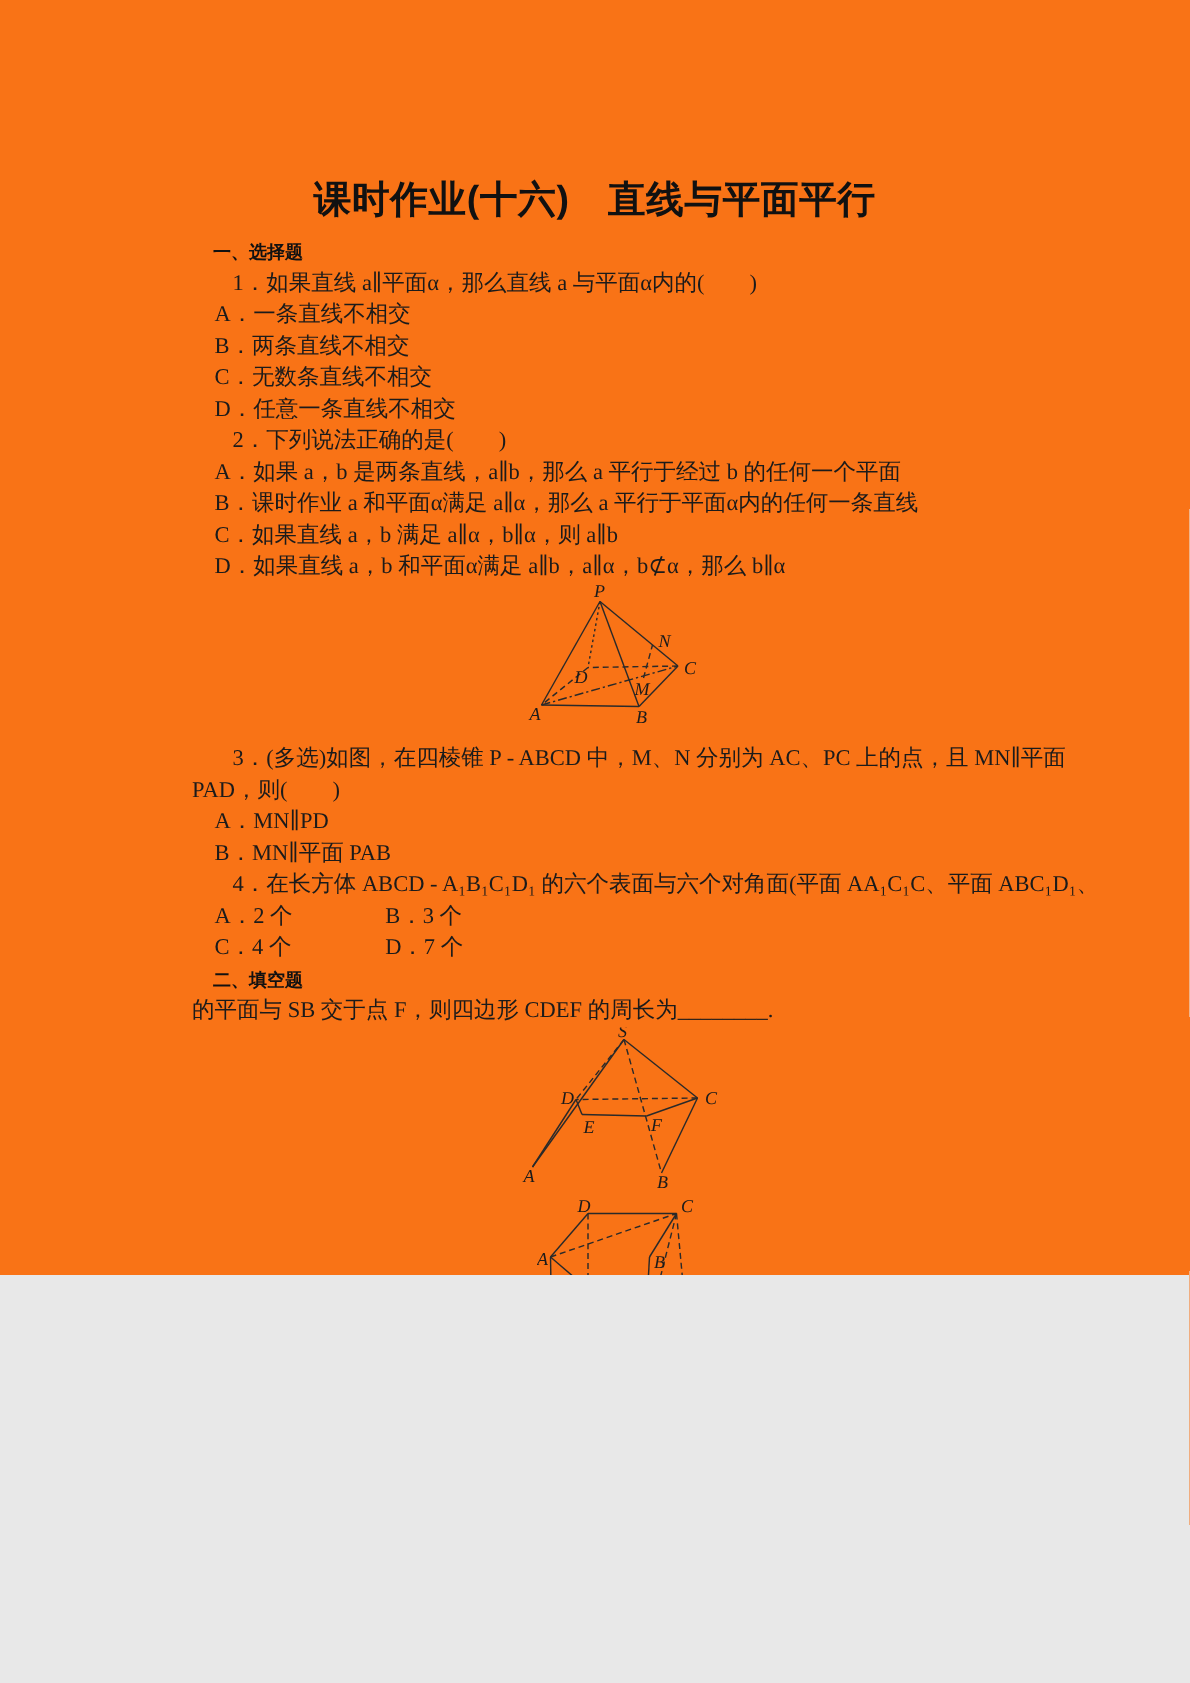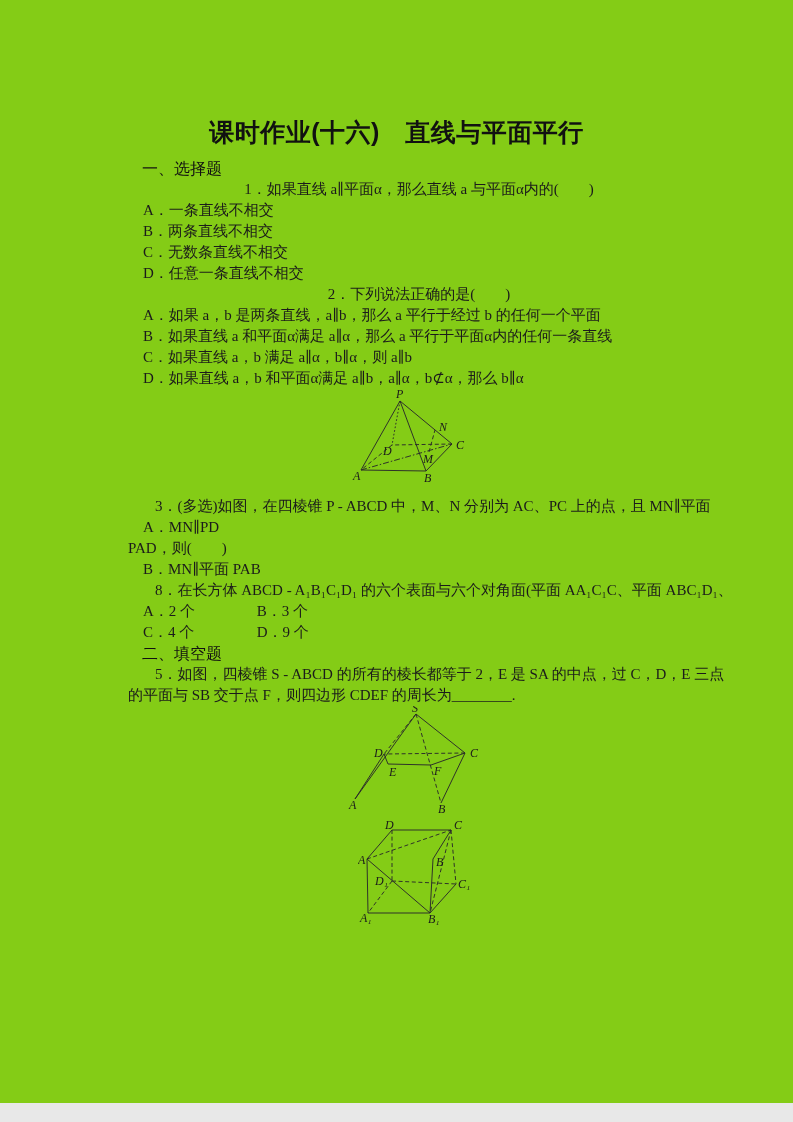--- a/index.html
+++ b/index.html
@@ -1,42 +1,42 @@
 <!DOCTYPE html>
 <html><head>
 <meta charset="utf-8">
 <style>
   html,body{margin:0;padding:0;background:#e8e8e8;}
   .page{
     position:relative;
-    width:793px;height:1103px;
-    background:#84cc16;
+    width:793px;height:850px;
+    background:#f97316;
     font-family:"Liberation Serif","DejaVu Serif",serif;
     color:#1b1b1b;
     overflow:hidden;
   }
   .title{
     position:absolute;top:116px;left:0;right:0;
     margin:0;text-align:center;
     font-family:"Liberation Sans","DejaVu Sans",sans-serif;
     font-size:25px;font-weight:700;color:#111;
     letter-spacing:0.5px;
   }
   .content{
     position:absolute;top:158px;left:128px;right:110px;
   }
   .line{
     height:21px;line-height:21px;font-size:15px;
     white-space:nowrap;
   }
   .heading{
     font-family:"Liberation Sans","DejaVu Sans",sans-serif;
-    font-weight:400;padding-left:14px;font-size:16px;color:#111;
+    font-weight:700;padding-left:14px;font-size:12px;color:#111;
   }
-  .q{padding-left:27px;text-align:center;}
+  .q{padding-left:27px;}
   .opt{padding-left:15px;}
   .cont{padding-left:0;}
   .col{display:inline-block;width:110px;}
   .fig{display:block;}
   .fig line{stroke:#2a2a2a;stroke-width:0.95;fill:none;}
   .fig .dash{stroke-dasharray:4 2.6;}
   .fig .dot{stroke-dasharray:1.7 2;}
   .fig .dashdot{stroke-dasharray:6 2 1.5 2;}
   .fig text{
     font-family:"Liberation Serif","DejaVu Serif",serif;
@@ -56,21 +56,21 @@
     <div class="line heading">一、选择题</div>
 
     <div class="line q">1．如果直线 a∥平面α，那么直线 a 与平面α内的(　　)</div>
     <div class="line opt">A．一条直线不相交</div>
     <div class="line opt">B．两条直线不相交</div>
     <div class="line opt">C．无数条直线不相交</div>
     <div class="line opt">D．任意一条直线不相交</div>
 
     <div class="line q">2．下列说法正确的是(　　)</div>
     <div class="line opt">A．如果 a，b 是两条直线，a∥b，那么 a 平行于经过 b 的任何一个平面</div>
-    <div class="line opt">B．如果直线 a 和平面α满足 a∥α，那么 a 平行于平面α内的任何一条直线</div>
+    <div class="line opt">B．课时作业 a 和平面α满足 a∥α，那么 a 平行于平面α内的任何一条直线</div>
     <div class="line opt">C．如果直线 a，b 满足 a∥α，b∥α，则 a∥b</div>
     <div class="line opt">D．如果直线 a，b 和平面α满足 a∥b，a∥α，b⊄α，那么 b∥α</div>
 
     <svg class="fig fig1" width="130" height="107" viewBox="0 0 130 107">
       <line x1="50" y1="12" x2="11" y2="81"></line>
       <line x1="50" y1="12" x2="76" y2="82"></line>
       <line x1="50" y1="12" x2="102" y2="55"></line>
       <line x1="11" y1="81" x2="76" y2="82"></line>
       <line x1="76" y1="82" x2="102" y2="55"></line>
       <line class="dot" x1="50" y1="12" x2="42" y2="56"></line>
@@ -81,36 +81,35 @@
       <text x="46" y="9">P</text>
       <text x="3" y="91">A</text>
       <text x="74" y="93">B</text>
       <text x="106" y="60">C</text>
       <text x="33" y="66">D</text>
       <text x="73" y="74">M</text>
       <text x="89" y="42">N</text>
     </svg>
 
     <div class="line q">3．(多选)如图，在四棱锥 P - ABCD 中，M、N 分别为 AC、PC 上的点，且 MN∥平面</div>
+    <div class="line cont">PAD，则(　　)</div>
     <div class="line opt">A．MN∥PD</div>
-    <div class="line cont">PAD，则(　　)</div>
     <div class="line opt">B．MN∥平面 PAB</div>
 
-    <div class="line q">8．在长方体 ABCD - A₁B₁C₁D₁ 的六个表面与六个对角面(平面 AA₁C₁C、平面 ABC₁D₁、</div>
+    <div class="line q">4．在长方体 ABCD - A₁B₁C₁D₁ 的六个表面与六个对角面(平面 AA₁C₁C、平面 ABC₁D₁、</div>
     <div class="line opt">
       <span class="col">A．2 个</span>
       <span>B．3 个</span>
     </div>
     <div class="line opt">
       <span class="col">C．4 个</span>
-      <span>D．9 个</span>
+      <span>D．7 个</span>
     </div>
 
     <div class="line heading">二、填空题</div>
-    <div class="line q">5．如图，四棱锥 S - ABCD 的所有的棱长都等于 2，E 是 SA 的中点，过 C，D，E 三点</div>
     <div class="line cont">的平面与 SB 交于点 F，则四边形 CDEF 的周长为________.</div>
 
     <svg class="fig fig2" width="134" height="109" viewBox="0 0 134 109">
       <line x1="68" y1="8" x2="7" y2="93"></line>
       <line x1="68" y1="8" x2="117" y2="47"></line>
       <line x1="7" y1="93" x2="36" y2="48"></line>
       <line x1="93" y1="97" x2="117" y2="47"></line>
       <line x1="36" y1="48" x2="40" y2="58"></line>
       <line x1="40" y1="58" x2="83" y2="59"></line>
       <line x1="83" y1="59" x2="117" y2="47"></line>

